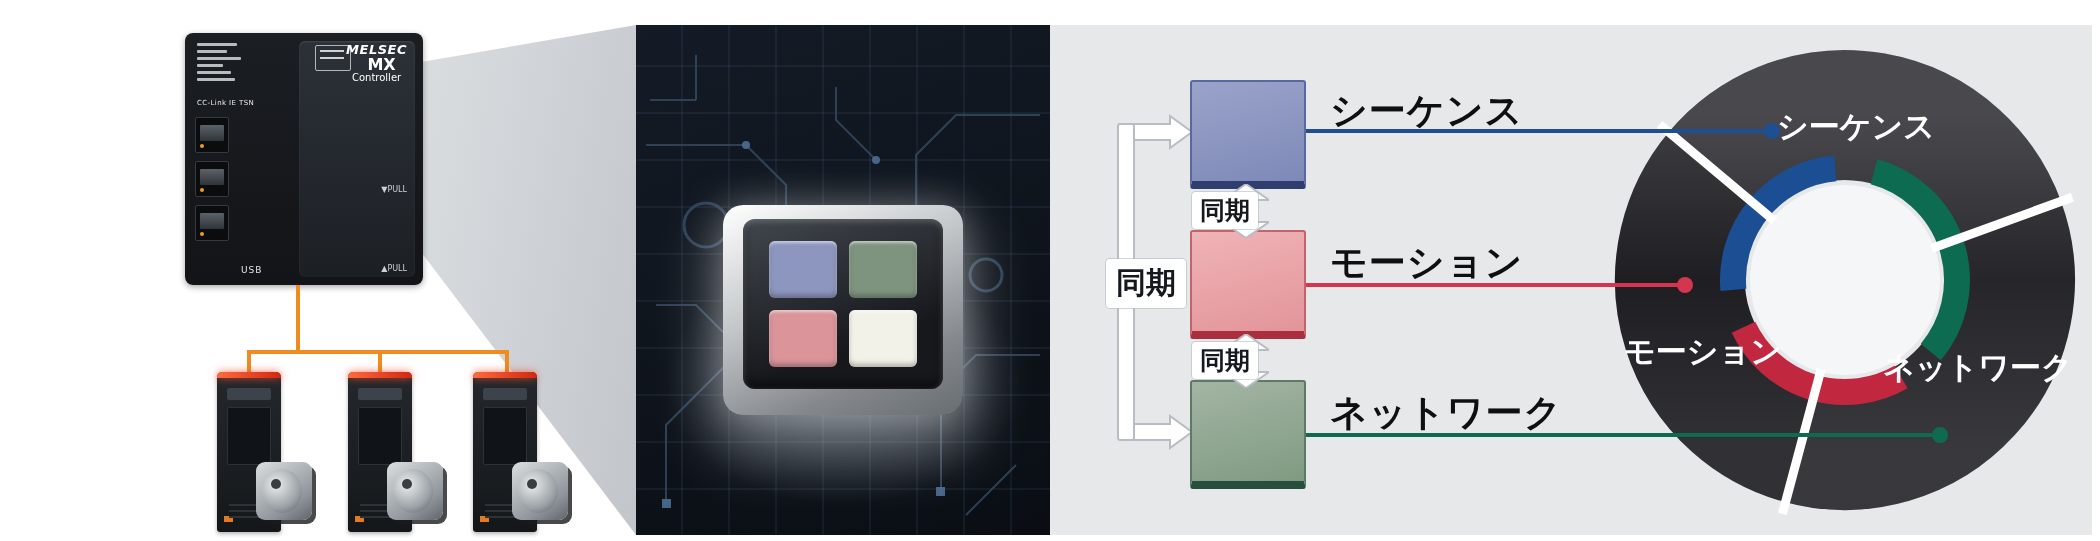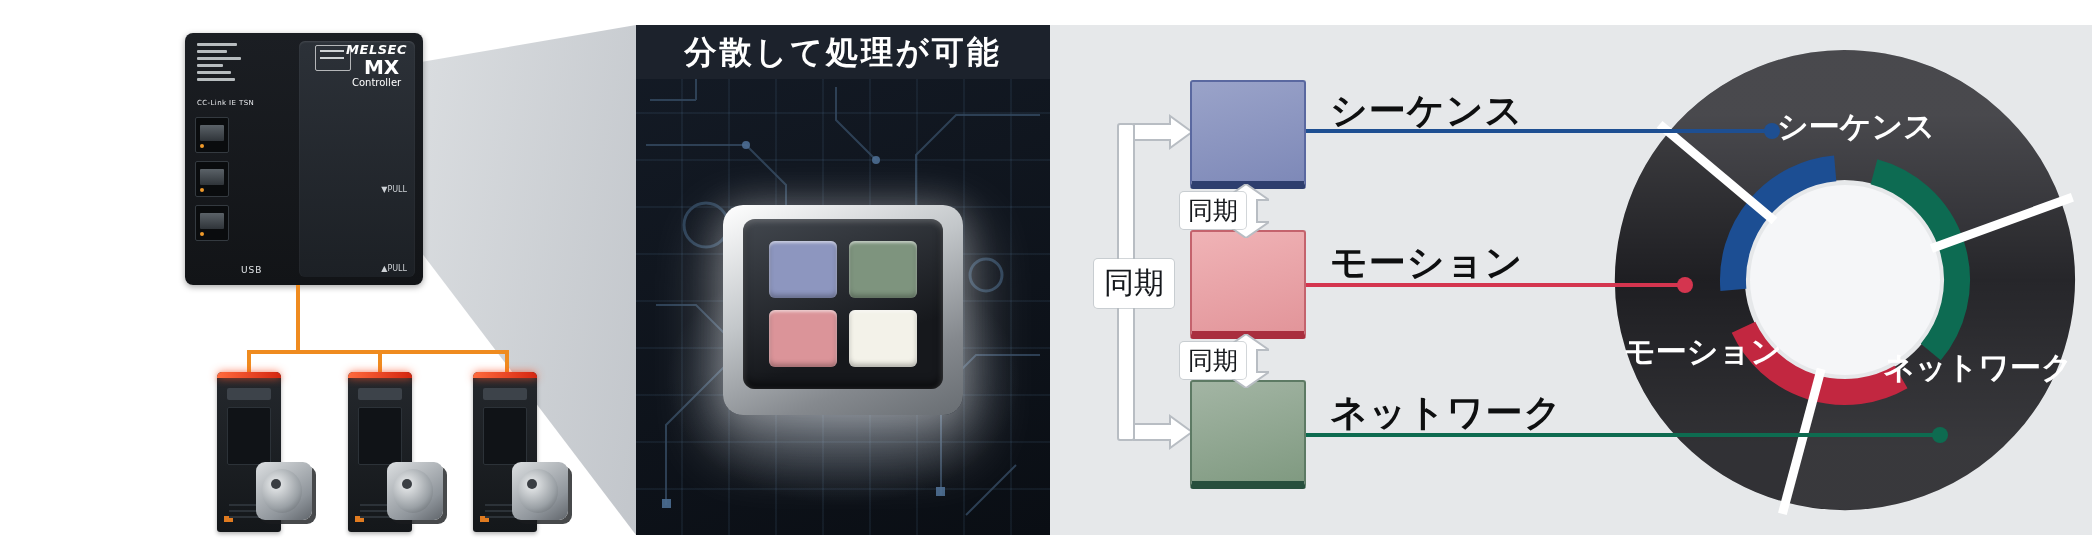--- a/index.html
+++ b/index.html
@@ -17,21 +17,21 @@
   
   .plc { position:absolute; left:185px; top:33px; width:238px; height:252px;
          background:linear-gradient(180deg,#1b1e23,#121417); border-radius:8px;
          box-shadow:0 2px 6px rgba(0,0,0,.35); }
   .plc-cover { position:absolute; right:8px; top:8px; width:116px; height:236px; border-radius:6px;
                background:linear-gradient(180deg,#2c3138,#1c2025); box-shadow:inset 0 1px 2px rgba(255,255,255,.12); }
   .plc-status { position:absolute; left:12px; top:10px; width:46px; }
   .plc-status .tbar { height:3px; background:#d4d8db; opacity:.85; margin-bottom:4px; border-radius:1px; }
   .plc-brand { position:absolute; right:16px; top:10px; color:#ffffff; text-align:center; line-height:1.05; }
   .plc-brand .b1 { font-size:13px; font-weight:bold; font-style:italic; letter-spacing:.5px; }
-  .plc-brand .b2 { font-size:20px; font-weight:bold;margin-left:10px; }
+  .plc-brand .b2 { font-size:16px; font-weight:bold;margin-left:10px; }
   .plc-brand .b3 { font-size:10px; }
   .plc-portinfo { position:absolute; left:130px; top:12px; width:36px; height:26px; border:1px solid rgba(255,255,255,.65); border-radius:2px; padding:4px 4px; }
   .plc-portinfo .tbar { height:2px; background:#cfd3d6; margin-bottom:5px; }
   .plc-cclink { position:absolute; left:12px; top:66px; color:#e9ebee; font-size:7px; letter-spacing:.4px; }
   .plc-port { position:absolute; left:10px; width:34px; height:36px; background:#0a0c0e; border:1px solid #343a40; border-radius:2px; }
   .plc-port .jack { margin:7px auto 0; width:24px; height:16px; background:linear-gradient(#5b6268,#2f3439); border-radius:1px; }
   .plc-port .pin { width:4px; height:4px; background:#f09a2a; border-radius:50%; margin:3px 0 0 4px; }
   .plc-usb { position:absolute; left:56px; bottom:10px; color:#e2e5e8; font-size:9px; letter-spacing:1px; }
   .plc-pull-mid { position:absolute; right:16px; top:152px; color:#ced2d6; font-size:8px; }
   .plc-pull-bottom { position:absolute; right:16px; bottom:12px; color:#ced2d6; font-size:8px; }
@@ -77,22 +77,22 @@
            grid-template-columns:1fr 1fr; grid-template-rows:1fr 1fr; gap:12px; }
   .tile { border-radius:6px; box-shadow:inset 0 2px 3px rgba(255,255,255,.55), inset 0 -3px 5px rgba(0,0,0,.28); }
   .tile.t-blue  { background:#8d96bf; }
   .tile.t-green { background:#7e947e; }
   .tile.t-red   { background:#db9499; }
   .tile.t-white { background:#f3f2e9; }
 
   
   .bracket-svg { position:absolute; left:1108px; top:114px; }
   .gap-arrow { position:absolute; left:1223px; }
-  .sync-pill { position:absolute; background:#ffffff; border-radius:4px; color:#15181c; font-weight:normal;
-               box-shadow:0 0 0 1px rgba(180,186,192,.6); z-index:4; }
+  .sync-pill { position:absolute; background:#ffffff; border-radius:4px; color:#15181c; font-weight:bold;
+               box-shadow:0 0 0 1px rgba(180,186,192,.6); z-index:4;margin-left:12px; }
   .sync-main { left:1094px; top:259px; padding:4px 10px; font-size:30px; }
   .sync-s1 { left:1180px; top:192px; padding:2px 8px; font-size:25px; }
   .sync-s2 { left:1180px; top:342px; padding:2px 8px; font-size:25px; }
 
   .fbox { position:absolute; left:1190px; width:116px; height:109px; border-style:solid;
           border-width:2px 2px 8px 2px; border-radius:3px; }
   .fbox.seq { top:80px;  background:linear-gradient(165deg,#9aa3c9,#7e89b8); border-color:#5a68a0 #5a68a0 #2e3e6e; }
   .fbox.mot { top:230px; background:linear-gradient(165deg,#f0b3b6,#e2959a); border-color:#c4636d #c4636d #a92e3e; }
   .fbox.net { top:380px; background:linear-gradient(165deg,#a3b5a4,#809a81); border-color:#5d7a64 #5d7a64 #274f3d; }
 
@@ -230,21 +230,20 @@
     <div class="chip-base">
       <div class="chip-top">
         <div class="tiles">
           <div class="tile t-blue"></div>
           <div class="tile t-green"></div>
           <div class="tile t-red"></div>
           <div class="tile t-white"></div>
         </div>
       </div>
     </div>
-    <div class="zoom-title">分散して処理が可能</div>
   </div>
 
   <svg class="bracket-svg" width="86" height="336" viewBox="0 0 86 336">
     <rect x="10" y="10" width="16" height="316" rx="2" fill="#ffffff" stroke="#b8bdc3" stroke-width="2"></rect>
     <polygon points="26,10 62,10 62,2 84,18 62,34 62,26 26,26" fill="#ffffff" stroke="#b8bdc3" stroke-width="2"></polygon>
     <polygon points="26,310 62,310 62,302 84,318 62,334 62,326 26,326" fill="#ffffff" stroke="#b8bdc3" stroke-width="2"></polygon>
   </svg>
   <div class="sync-pill sync-main">同期</div>
 
   <div class="fbox seq"></div>

